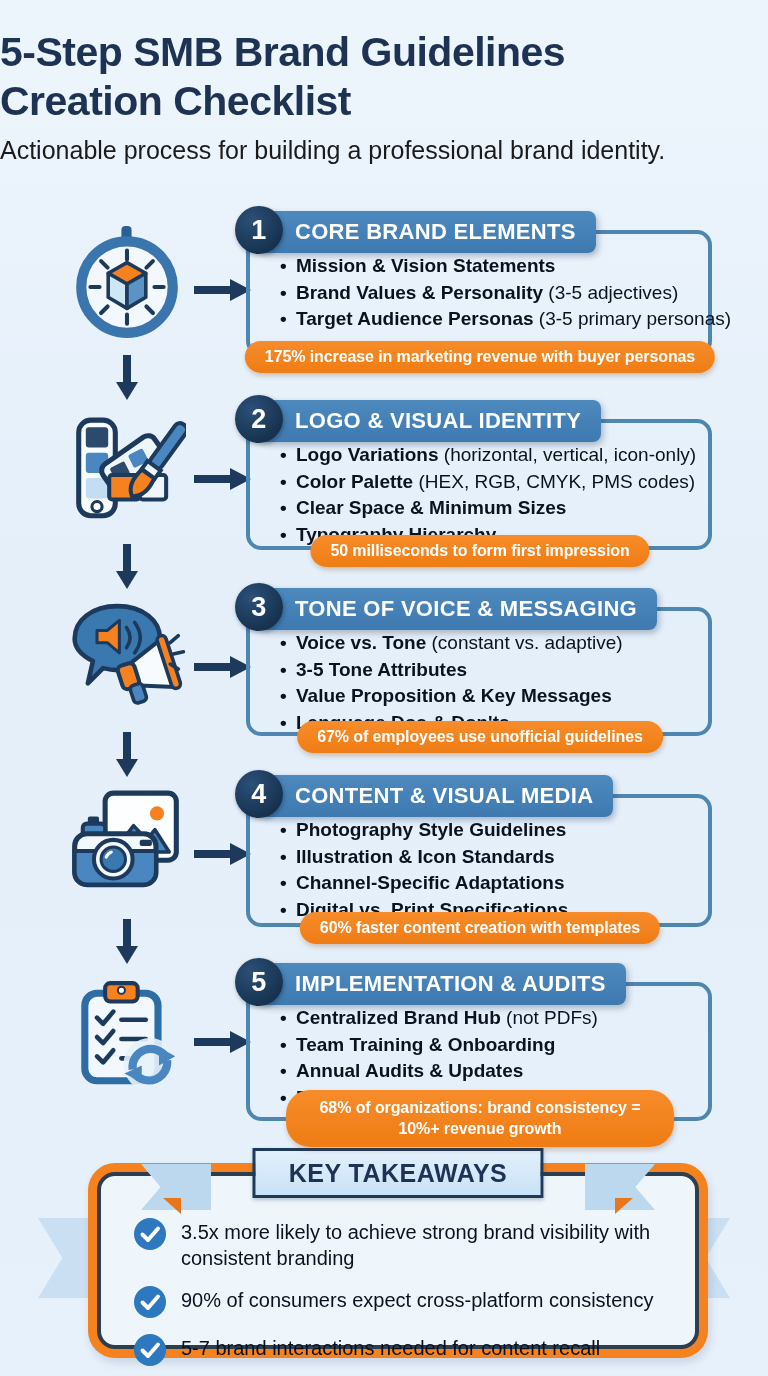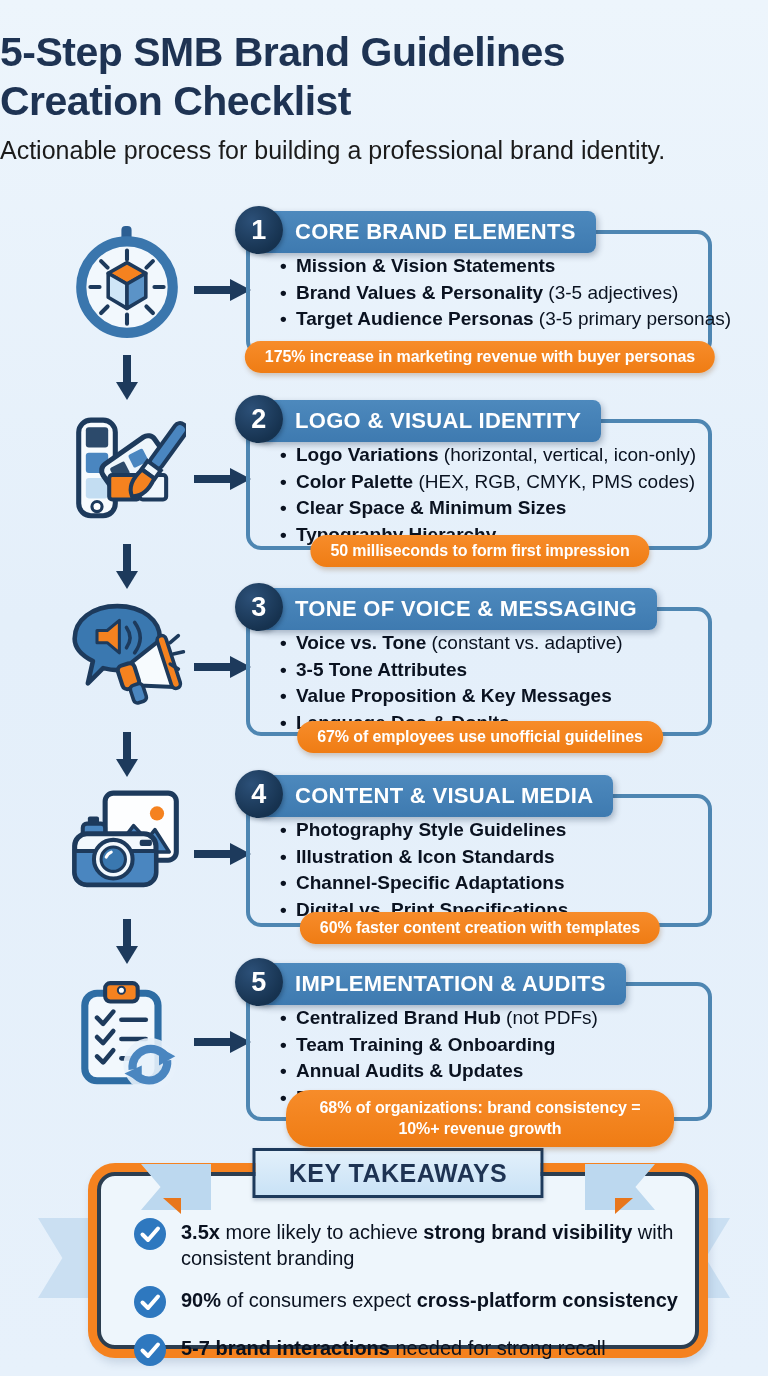--- a/index.html
+++ b/index.html
@@ -82,21 +82,21 @@
     position:absolute;left:50%;top:-28px;transform:translateX(-50%);z-index:3;
     width:285px;height:44px;background:linear-gradient(#e2f0fb,#c9e2f6);
     border:3.5px solid #1d3a5c;display:flex;align-items:center;justify-content:center;
     font-size:25px;font-weight:bold;color:#1e3353;letter-spacing:.5px;
     box-shadow:0 2px 4px rgba(20,40,70,.25);
   }
   .kt-items{position:absolute;left:0;top:40px;width:100%;}
   .kt-item{display:flex;gap:14px;padding:0 16px 0 32px;margin-bottom:13px;align-items:flex-start;}
   .kt-item svg{flex:none;margin-top:1px;}
   .kt-text{font-size:20px;line-height:26px;color:#0a1220;padding-top:3px;}
-  .kt-text .b{font-weight:bold;margin-top:8px;}
+  .kt-text .b{font-weight:normal;margin-top:8px;}
 </style>
 </head>
 <body>
 
 <div class="page">
 
   <div class="header">
     <h1 class="title">5-Step SMB Brand Guidelines Creation Checklist</h1>
     <div class="subtitle">Actionable process for building a professional brand identity.</div>
   </div>
@@ -360,18 +360,18 @@
             <circle cx="17" cy="17" r="16" fill="#2e78bf"></circle>
             <path d="M9.5,17.5 l5.5,5.5 l10,-11.5" stroke="#fff" stroke-width="4" fill="none" stroke-linecap="round" stroke-linejoin="round"></path>
           </svg>
         <div class="kt-text"><span class="b">90%</span><span> of consumers expect </span><span class="b">cross-platform consistency</span><span></span></div>
       </div>
       <div class="kt-item">
         <svg width="34" height="34" viewBox="0 0 34 34">
             <circle cx="17" cy="17" r="16" fill="#2e78bf"></circle>
             <path d="M9.5,17.5 l5.5,5.5 l10,-11.5" stroke="#fff" stroke-width="4" fill="none" stroke-linecap="round" stroke-linejoin="round"></path>
           </svg>
-        <div class="kt-text"><span class="b">5-7 brand interactions</span><span> needed for strong recall</span><span class="b"></span><span></span></div>
+        <div class="kt-text"><span class="b">5-7 brand interactions</span><span> needed for content recall</span><span class="b"></span><span></span></div>
       </div>
     </div>
   </div>
 
 </div>
 
 </body></html>

